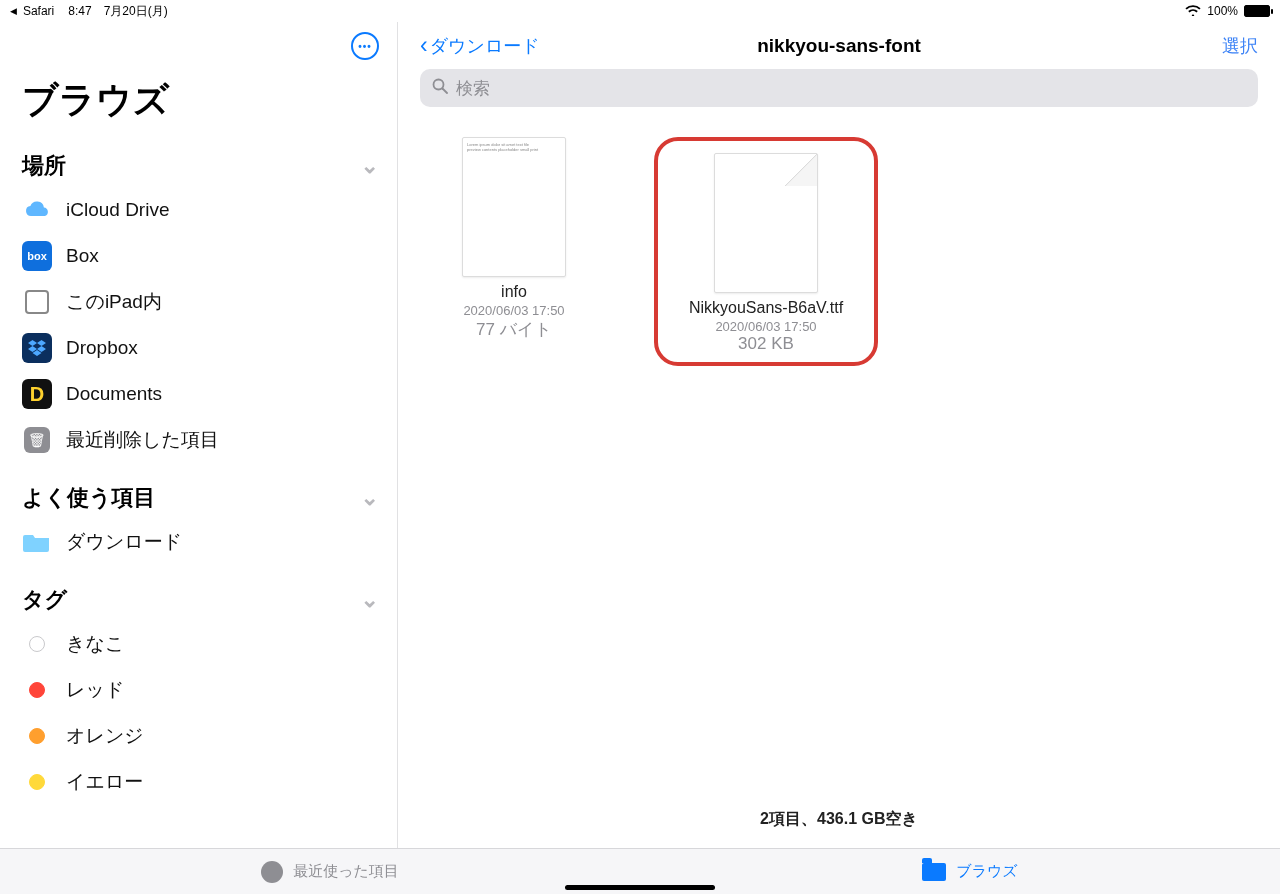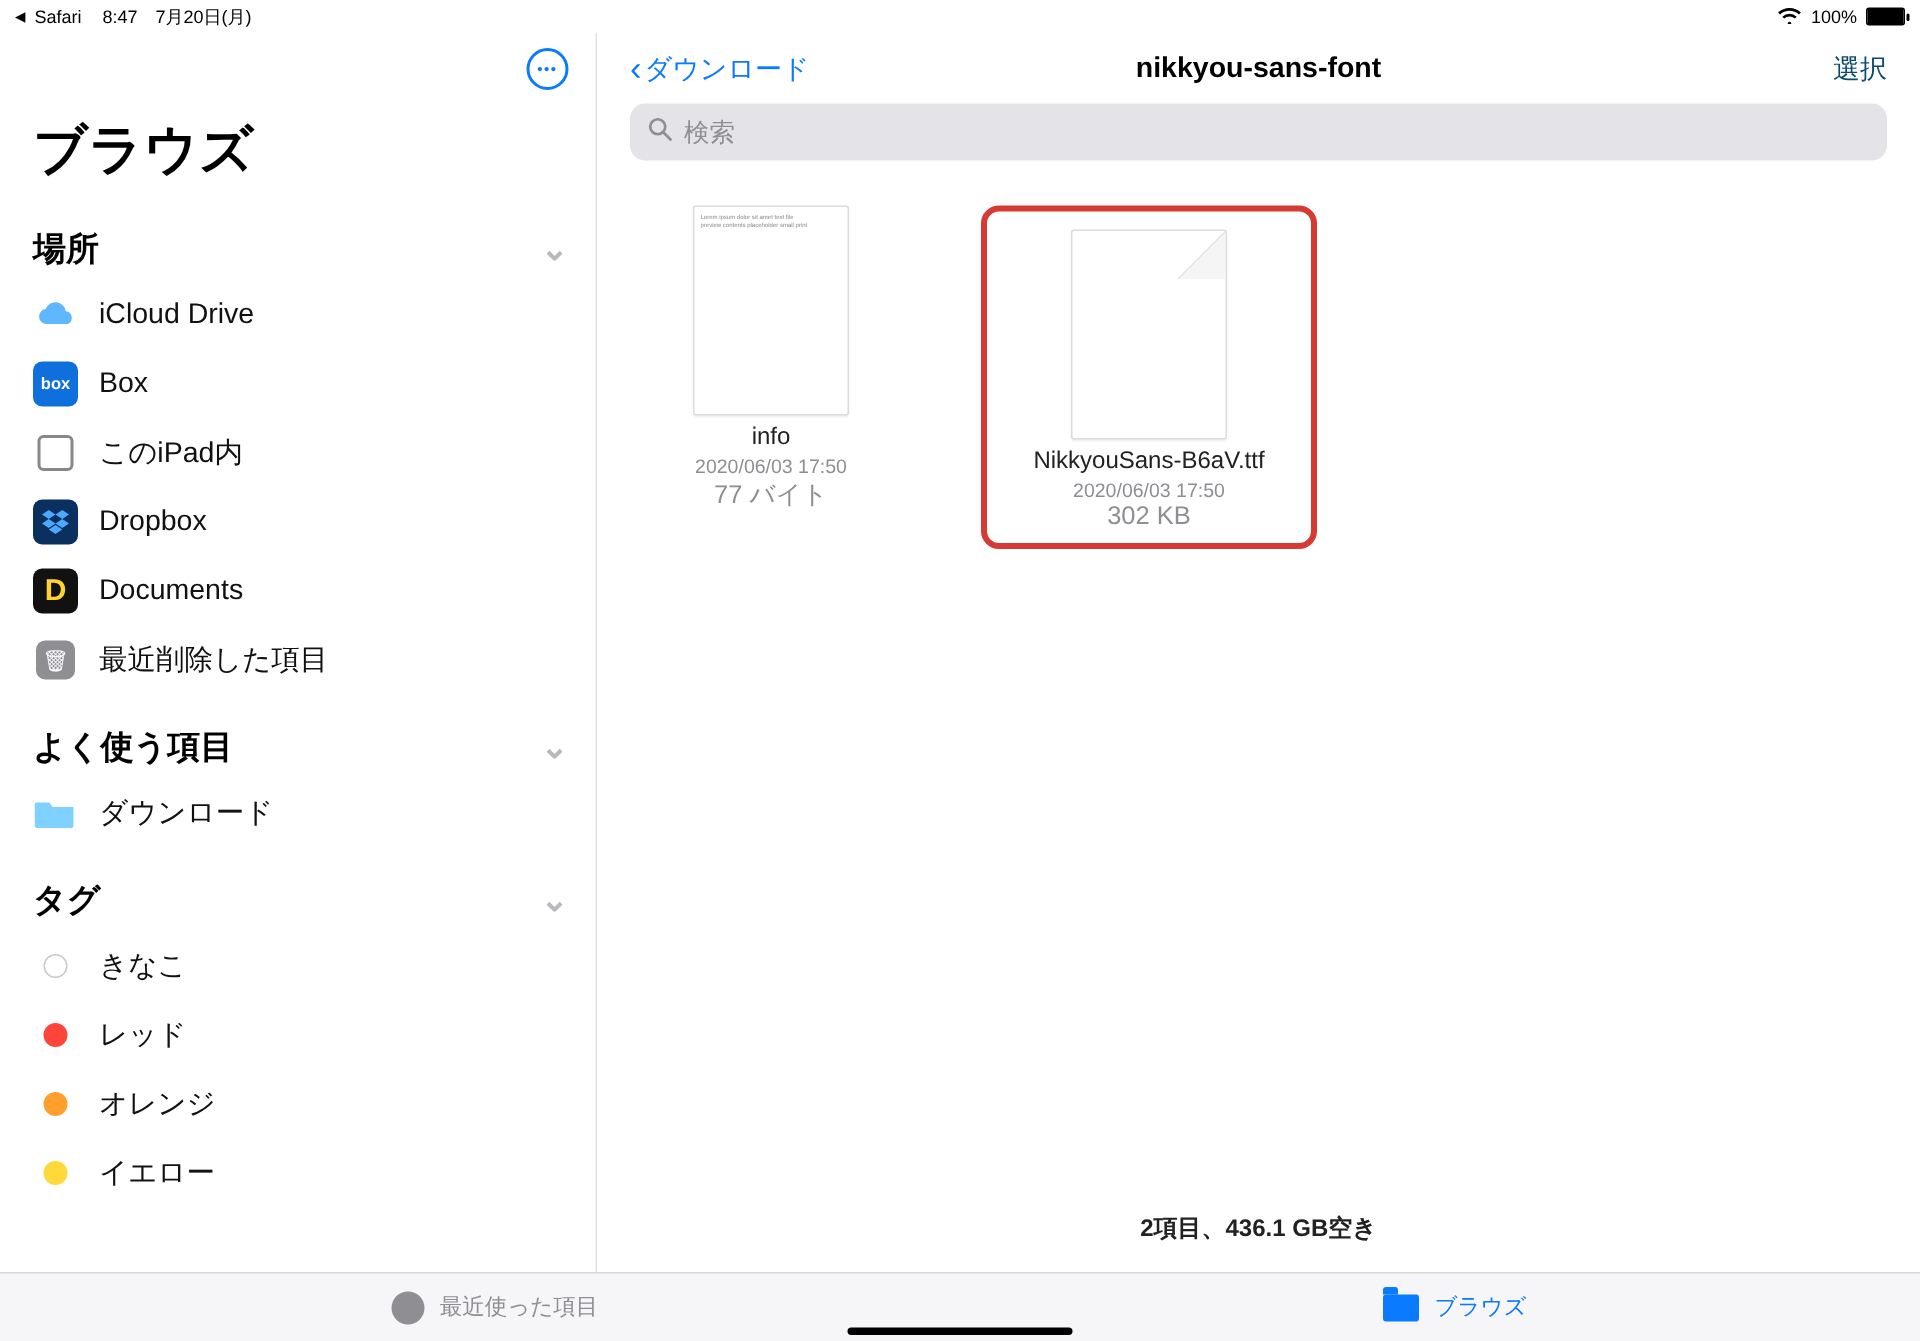--- a/index.html
+++ b/index.html
@@ -43,37 +43,37 @@
 
   
   .icloud-ic svg { width: 28px; height: 20px; }
 
   
   .main { position: relative; display: flex; flex-direction: column; }
   .m-hdr { display: grid; grid-template-columns: 1fr auto 1fr; align-items: center;
     padding: 10px 22px 6px; }
   .back { color: #0a7aff; font-size: 18px; display: flex; align-items: center; gap: 2px; cursor: pointer; }
   .mtitle { font-size: 19px; font-weight: 600; text-align: center; }
-  .select { color: #0c4a6e; font-size: 18px; text-align: right; cursor: pointer; }
+  .select { color: #3b82f6; font-size: 18px; text-align: right; cursor: pointer; }
 
   .searchwrap { padding: 4px 22px 10px; }
   .search { background: #e4e4e8; border-radius: 10px; height: 38px; display: flex;
     align-items: center; gap: 8px; padding: 0 12px; color: #8e8e93; font-size: 17px; }
 
   .files-area { flex: 1; padding: 20px 36px; display: flex; gap: 60px; align-items: flex-start; }
   .fcard { width: 160px; text-align: center; }
   .thumb { width: 104px; height: 140px; margin: 0 auto 6px; background: #fff;
     border: 1px solid #dcdcdc; border-radius: 2px; box-shadow: 0 1px 2px rgba(0,0,0,.08); position: relative; }
   .thumb.dogear:before { content:""; position:absolute; top:0; right:0; width:32px; height:32px;
     background: linear-gradient(135deg, transparent 49%, #dcdcdc 50%, #f5f5f5 52%); }
   .thumb .txttop { position: absolute; top: 4px; left: 4px; right: 24px; font-size: 4px; color: #888; line-height: 5px; text-align: left; overflow: hidden; }
   .fname { font-size: 16px; color: #222; margin-top: 6px; }
   .fdate { font-size: 13px; color: #8e8e93; margin-top: 2px; }
   .fsize { font-size: 17px; color: #8e8e93; }
-  .highlight-box { border: 4px solid #d73a33; border-radius: 12px; padding: 12px 28px 8px; }
+  .highlight-box { border: 4px solid #d73a33; border-radius: 24px; padding: 12px 28px 8px; }
 
   .status-line { text-align: center; font-size: 16px; font-weight: 600; color: #222;
     padding: 6px 0 18px; }
 
   
   .tabbar { height: 46px; background: #f6f6f8; border-top: 1px solid #d7d7da;
     display: grid; grid-template-columns: 1fr 1fr; align-items: center; }
   .tab { display: flex; align-items: center; justify-content: center; gap: 10px;
     font-size: 15px; color: #8e8e93; cursor: pointer; margin-left: 20px; }
   .tab.active { color: #0a7aff; }

